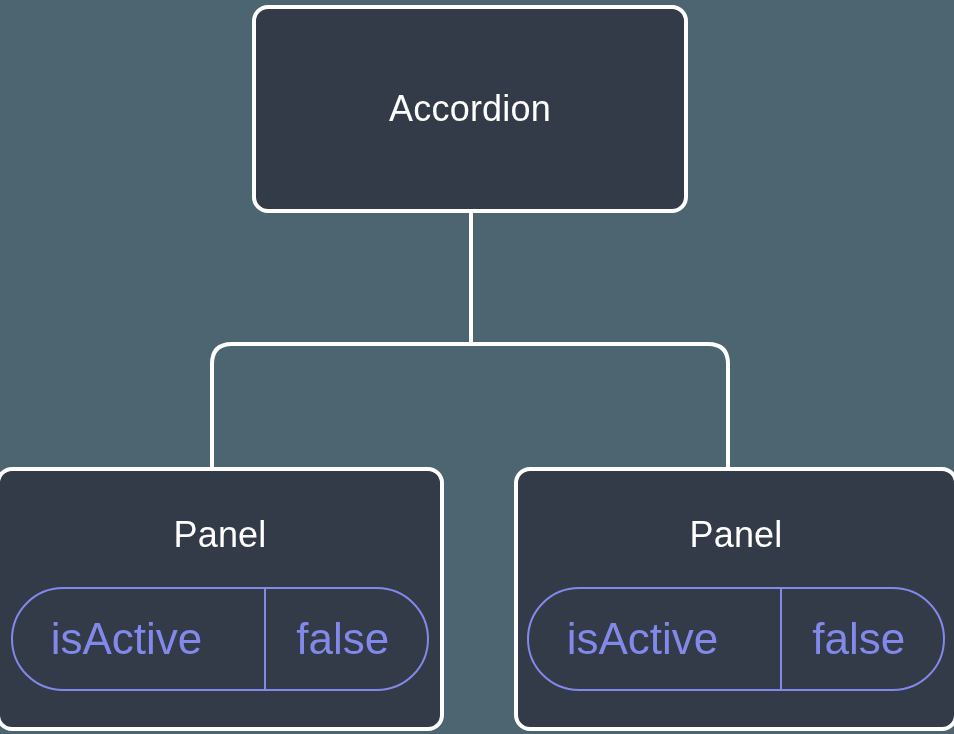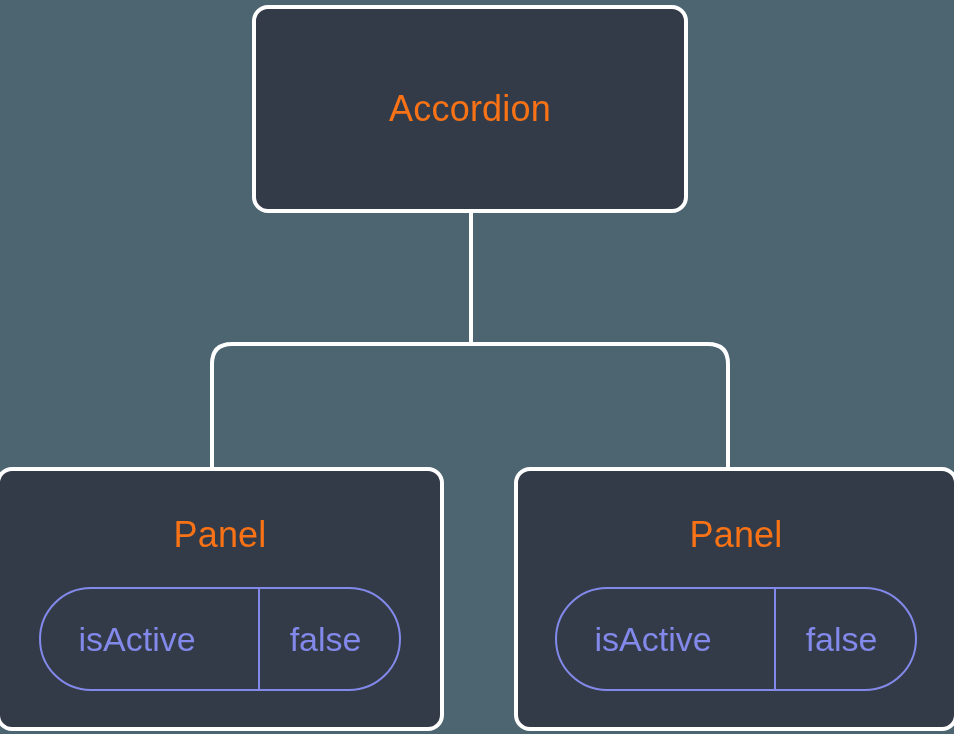--- a/index.html
+++ b/index.html
@@ -63,21 +63,21 @@
 
   .node-leaf-right {
     left: 514px;
     top: 467px;
     width: 444px;
     height: 264px;
     padding-top: 46px;
   }
 
   .node-title {
-    color: #f97316;
+    color: #ffffff;
     font-size: 36px;
     line-height: 1;
     letter-spacing: 0.2px;
     white-space: nowrap;
     text-align: center;
   }
 
   
   .badge {
     margin-top: 34px;
@@ -89,21 +89,21 @@
     align-items: stretch;
     background: transparent;
   }
 
   .badge-key,
   .badge-value {
     display: flex;
     align-items: center;
     justify-content: center;
     color: #8289ea;
-    font-size: 34px;
+    font-size: 44px;
     line-height: 1;
     white-space: nowrap;
     box-sizing: border-box;
   }
 
   .badge-key {
     padding: 0 30px 0 38px;
   }
 
   .badge-value {

